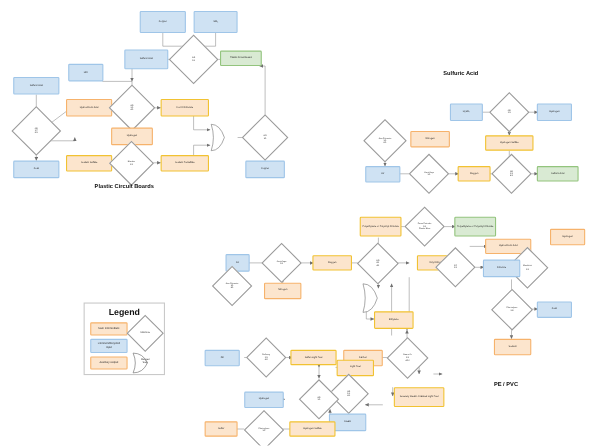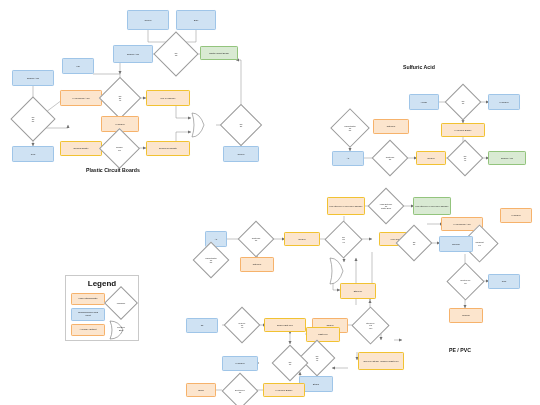--- a/index.html
+++ b/index.html
@@ -309,21 +309,21 @@
   <div class="node rect orange" style="left:186px;top:383px;width:30px;height:14px">Sulfur</div>
   <div class="dia" style="left:227px;top:378px;width:26px;height:26px">
     <div class="diabox"></div>
     <div class="dlabel">Electrolyzer
 1/1</div>
   </div>
   <div class="node rect orange2" style="left:263px;top:383px;width:42px;height:14px">Hydrogen Sulfide</div>
 
   <div class="title" style="left:449px;top:347px">PE / PVC</div>
 
-  <div class="legend" style="left:65px;top:275px;width:74px;height:66px">
+  <div class="legend" style="left:76px;top:275px;width:74px;height:66px">
     <div class="legend-title" style="top:3px">Legend</div>
     <div class="legend-chip orange" style="left:5px;top:17px;width:34px;height:12px">Main Intermediate</div>
     <div class="legend-chip blue" style="left:5px;top:32px;width:34px;height:13px">Common/Recycled
 Input</div>
     <div class="legend-chip orange" style="left:5px;top:48px;width:34px;height:12px">Auxiliary Output</div>
     <div class="dia" style="left:43px;top:15px;width:24px;height:24px">
       <div class="diabox"></div>
       <div class="dlabel" style="font-size:2.3px">Machine</div>
     </div>
     <svg style="left:0;top:0;width:74px;height:66px" viewBox="0 0 74 66">

